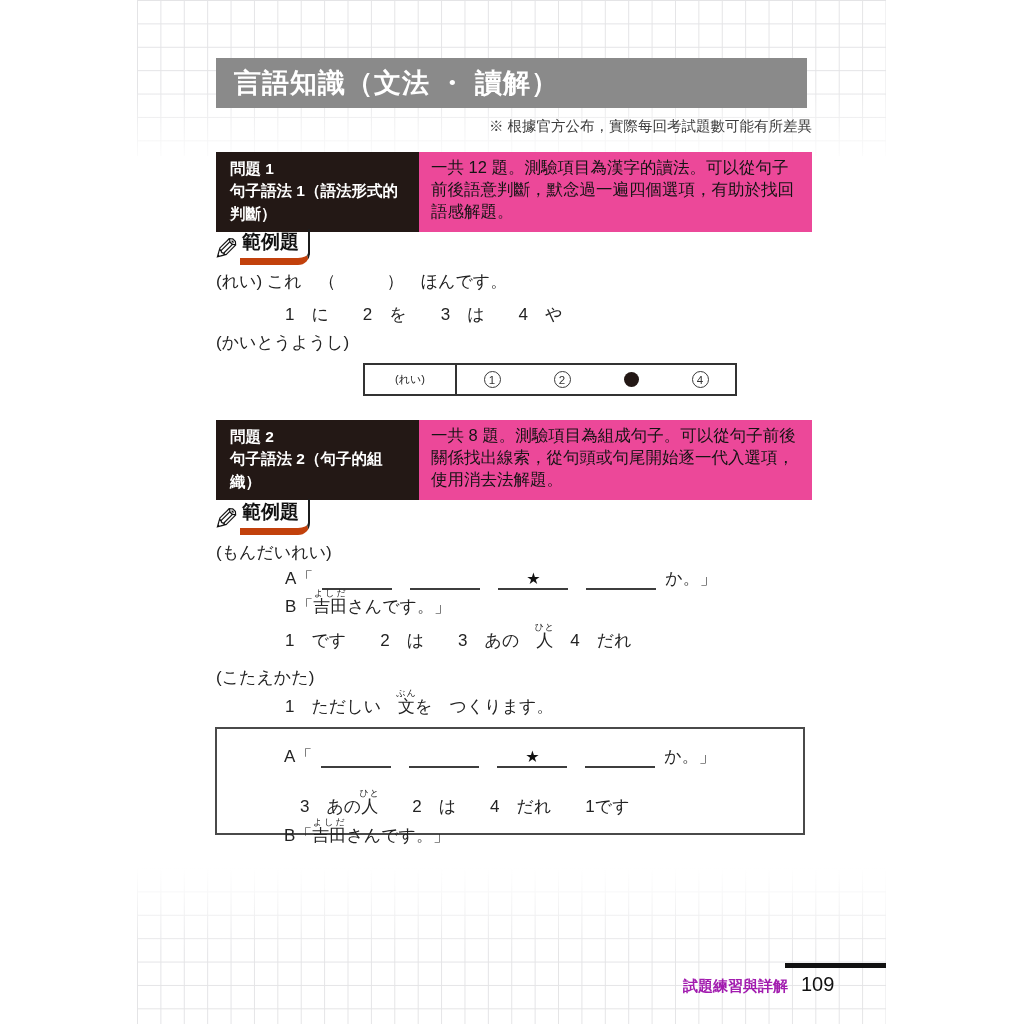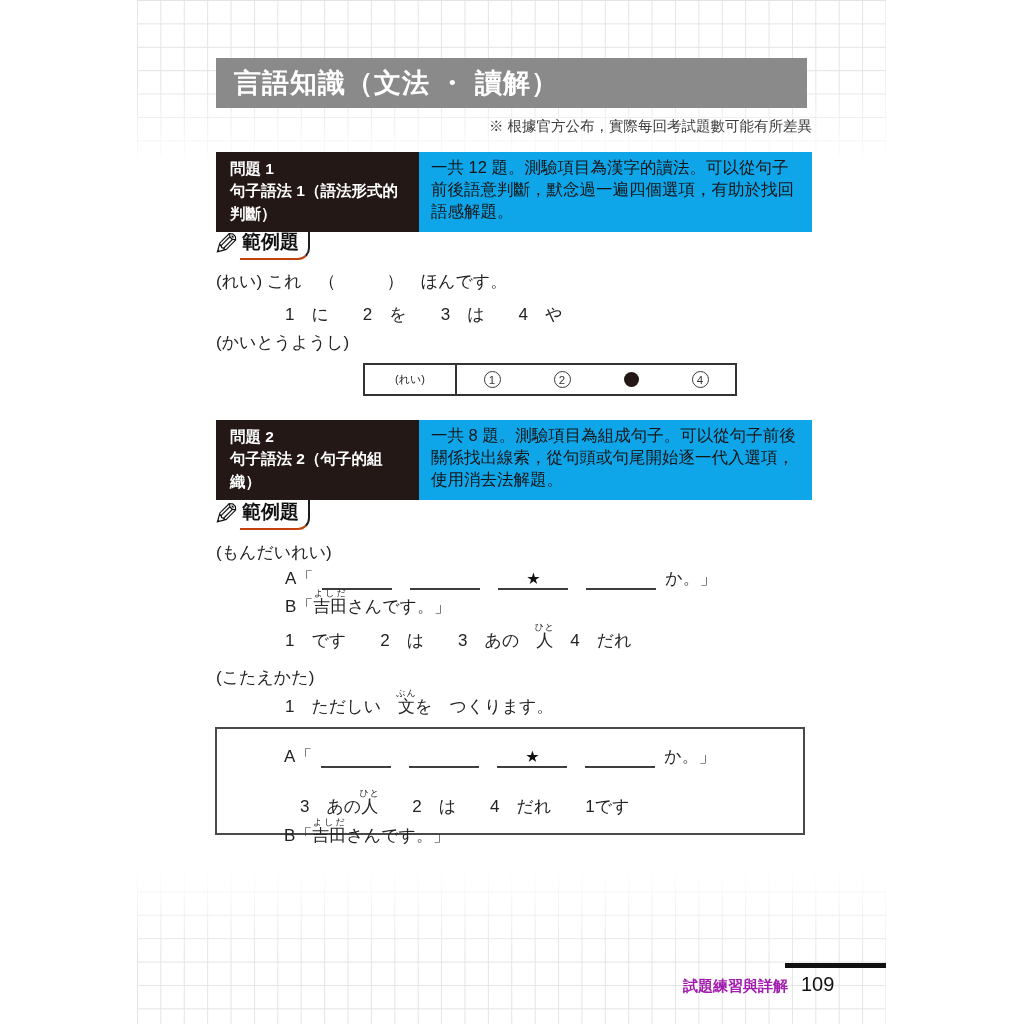--- a/index.html
+++ b/index.html
@@ -33,31 +33,31 @@
   }
 
   .problem { position:absolute; left:216px; width:596px; display:flex; align-items:stretch; }
   #problem1 { top:152px; }
   #problem2 { top:420px;border-radius:18px; }
   .p-label {
     width:203px; box-sizing:border-box; background:#231815; color:#ffffff;
     font-weight:bold; font-size:15.5px; line-height:1.45; padding:6px 8px 7px 14px;
   }
   .p-desc {
-    flex:1; box-sizing:border-box; background:#0ea5e9; color:#141414;
+    flex:1; box-sizing:border-box; background:#ec4899; color:#141414;
     font-size:16.5px; line-height:1.33; padding:5px 12px 7px 12px;
   }
 
   .example-heading { position:absolute; display:flex; align-items:flex-end; }
   #example1 { left:213px; top:229px; }
   #example2 { left:213px; top:499px; }
   .pencil { font-size:31px; line-height:1; color:#111; transform:scaleX(-1); margin-right:1px; }
   .example-label {
     font-weight:bold; font-size:19px; color:#111;
-    padding:0 9px 3px 2px; border-bottom:2px solid #c2410c; border-right:2px solid #1c1c1c;
+    padding:0 9px 3px 2px; border-bottom:7px solid #c2410c; border-right:2px solid #1c1c1c;
     border-bottom-right-radius:12px;
   }
 
   .tline { position:absolute; font-size:17px; line-height:1.25; color:#232323; white-space:nowrap; }
   #line-rei       { left:216px; top:271px; }
   #line-opts1     { left:285px; top:304px; }
   #line-kaitou    { left:216px; top:332px; }
   #line-mondairei { left:216px; top:542px; }
   #line-aline     { left:285px; top:566px; }
   #line-bline     { left:285px; top:588px; }

